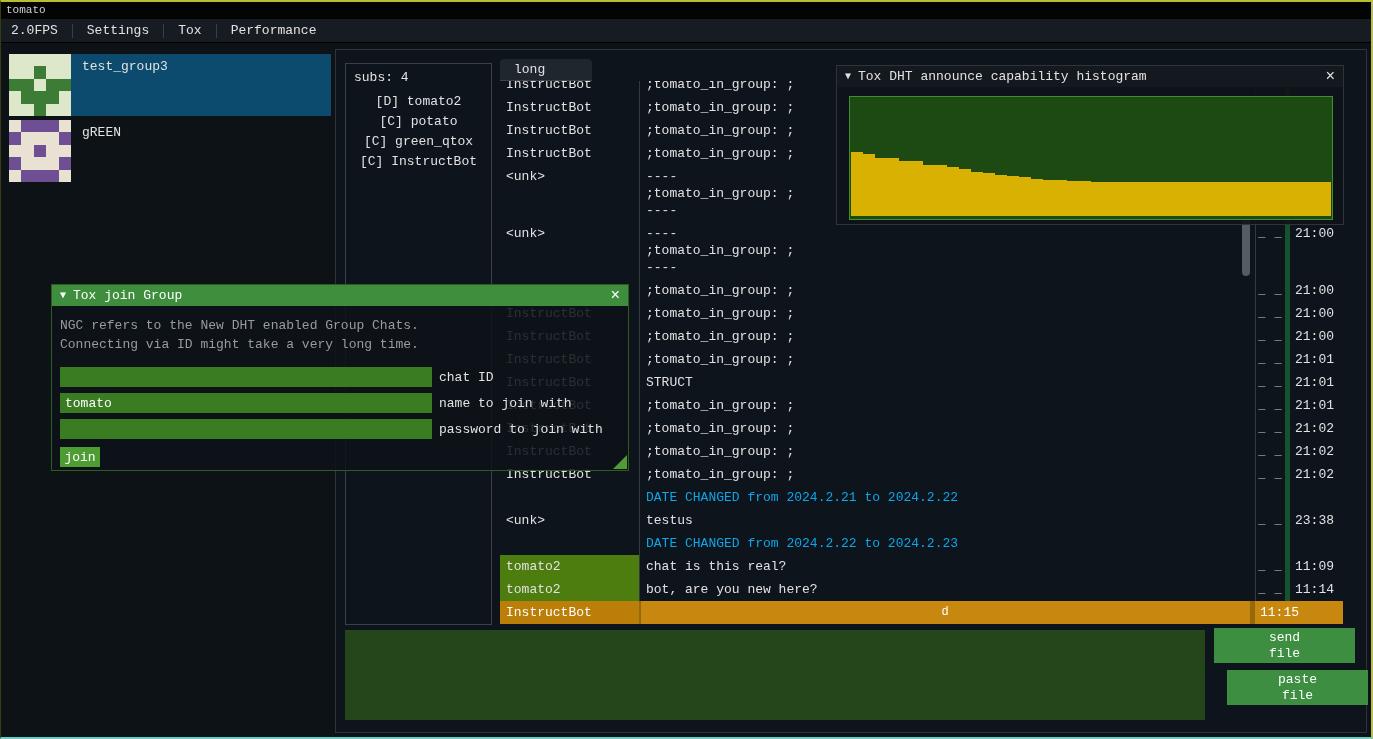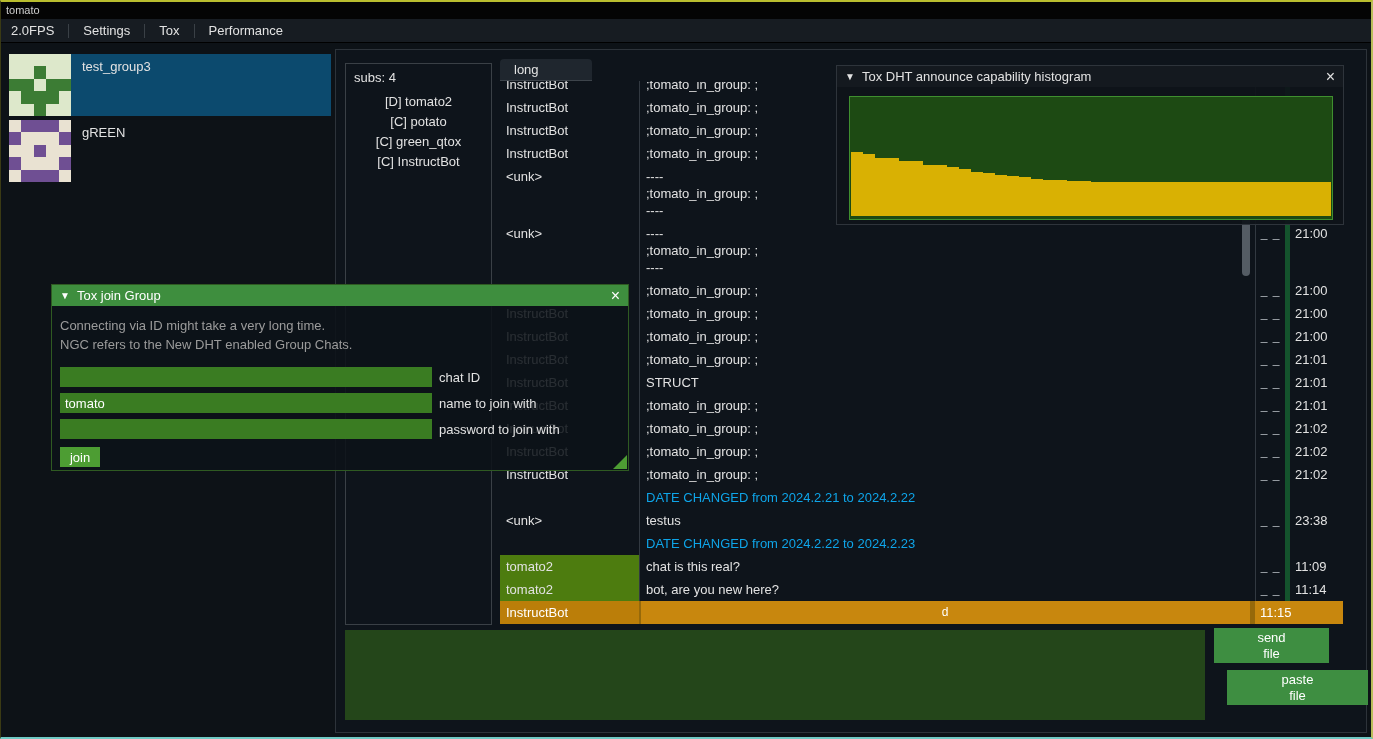--- a/index.html
+++ b/index.html
@@ -1,17 +1,17 @@
 <!DOCTYPE html>
 <html><head>
 <meta charset="utf-8">
 <style>
   html,body{margin:0;padding:0;background:#000;}
   .app{position:relative;width:1373px;height:739px;background:#0d1217;overflow:hidden;
-       font-family:Liberation Sans, sans-serif;color:#e2e2e2;box-sizing:border-box;
+       font-family:Liberation Mono, monospace;color:#e2e2e2;box-sizing:border-box;
        border-top:2px solid #b9bd2e;border-right:2px solid #b9bd5a;border-bottom:2px solid #6fc9c4;border-left:1px solid #3a3a14;}
   .titlebar{position:absolute;left:0;top:0;width:100%;height:17px;background:#040404;
        font-size:11px;line-height:17px;padding-left:5px;color:#cfcfcf;box-sizing:border-box;}
   .menubar{position:absolute;left:0;top:17px;width:100%;height:24px;background:#171c22;
        display:flex;align-items:center;font-size:13px;border-bottom:1px solid #000;box-sizing:border-box;}
   .menu-item{padding:0 10px;height:100%;display:flex;align-items:center;white-space:nowrap;}
   .menu-sep{width:1px;height:14px;background:#3a4046;margin:0 4px;}
 
   
   .contacts{position:absolute;left:8px;top:52px;width:322px;}
@@ -41,21 +41,21 @@
   .c-time{padding-left:5px;white-space:nowrap;}
   .crow.system{color:#0ea5e9;}
   .crow.highlight{background:#c8870e;color:#fff;}
   .crow.highlight .c-name{background:#bb7e09;border-right-color:#96690a;}
   .crow.highlight .c-flags{border-color:#96690a;color:#fff;}
   .scroll-thumb{position:absolute;left:742px;top:125px;width:8px;height:70px;background:#545c64;border-radius:4px;}
   .msg-input{position:absolute;left:9px;top:580px;width:860px;height:90px;background:#24461a;border:none;
        resize:none;outline:none;color:#e2e2e2;font-family:inherit;font-size:13px;padding:4px 6px;box-sizing:border-box;}
   .btn{position:absolute;background:#3e8e41;color:#fff;font-size:13px;display:flex;flex-direction:column;
        align-items:center;justify-content:center;line-height:16px;cursor:default;}
-  .btn.send{left:878px;top:578px;width:115px;height:35px;}
+  .btn.send{left:878px;top:578px;width:141px;height:35px;}
   .btn.paste{left:891px;top:620px;width:141px;height:35px;}
 
   
   .win{position:absolute;box-sizing:border-box;}
   .win-title{height:21px;display:flex;align-items:center;font-size:13px;padding:0 8px;gap:7px;}
   .win-title.green{background:#3e8e3e;color:#fff;}
   .win-title.dark{background:#14191f;color:#e2e2e2;}
   .collapse{font-size:10px;}
   .wtitle{flex:1;white-space:nowrap;overflow:hidden;}
   .close{font-size:16px;line-height:16px;}
@@ -409,22 +409,22 @@
     </div>
   </div>
 
   <div class="win join">
     <div class="win-title green">
       <span class="collapse">▼</span>
       <span class="wtitle">Tox join Group</span>
       <span class="close">×</span>
     </div>
     <div class="join-body">
+      <div class="info">NGC refers to the New DHT enabled Group Chats.</div>
       <div class="info">Connecting via ID might take a very long time.</div>
-      <div class="info">NGC refers to the New DHT enabled Group Chats.</div>
       <div class="fields" id="fields">
           <div class="frow">
             <input type="text" style="">
             <span class="flabel">chat ID</span>
           </div>
           <div class="frow">
             <input type="text" value="tomato" style="">
             <span class="flabel">name to join with</span>
           </div>
           <div class="frow">

